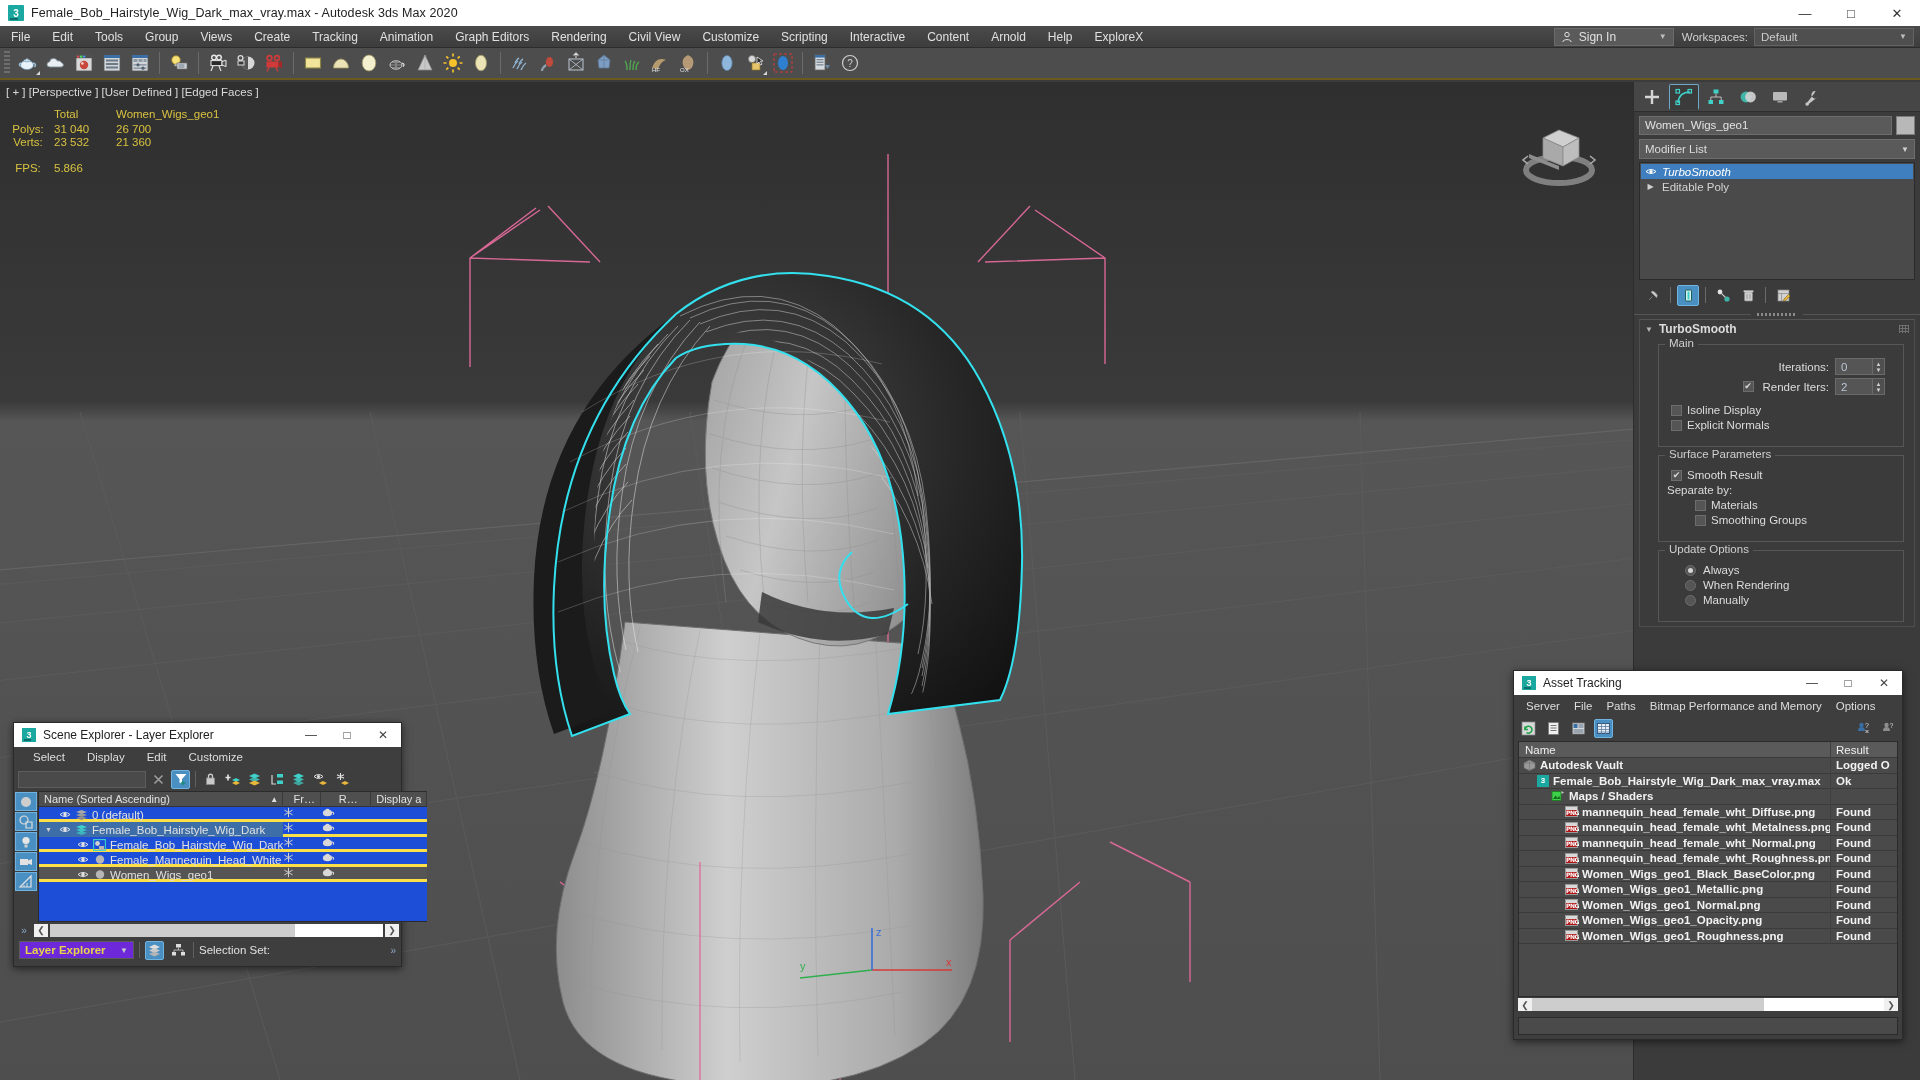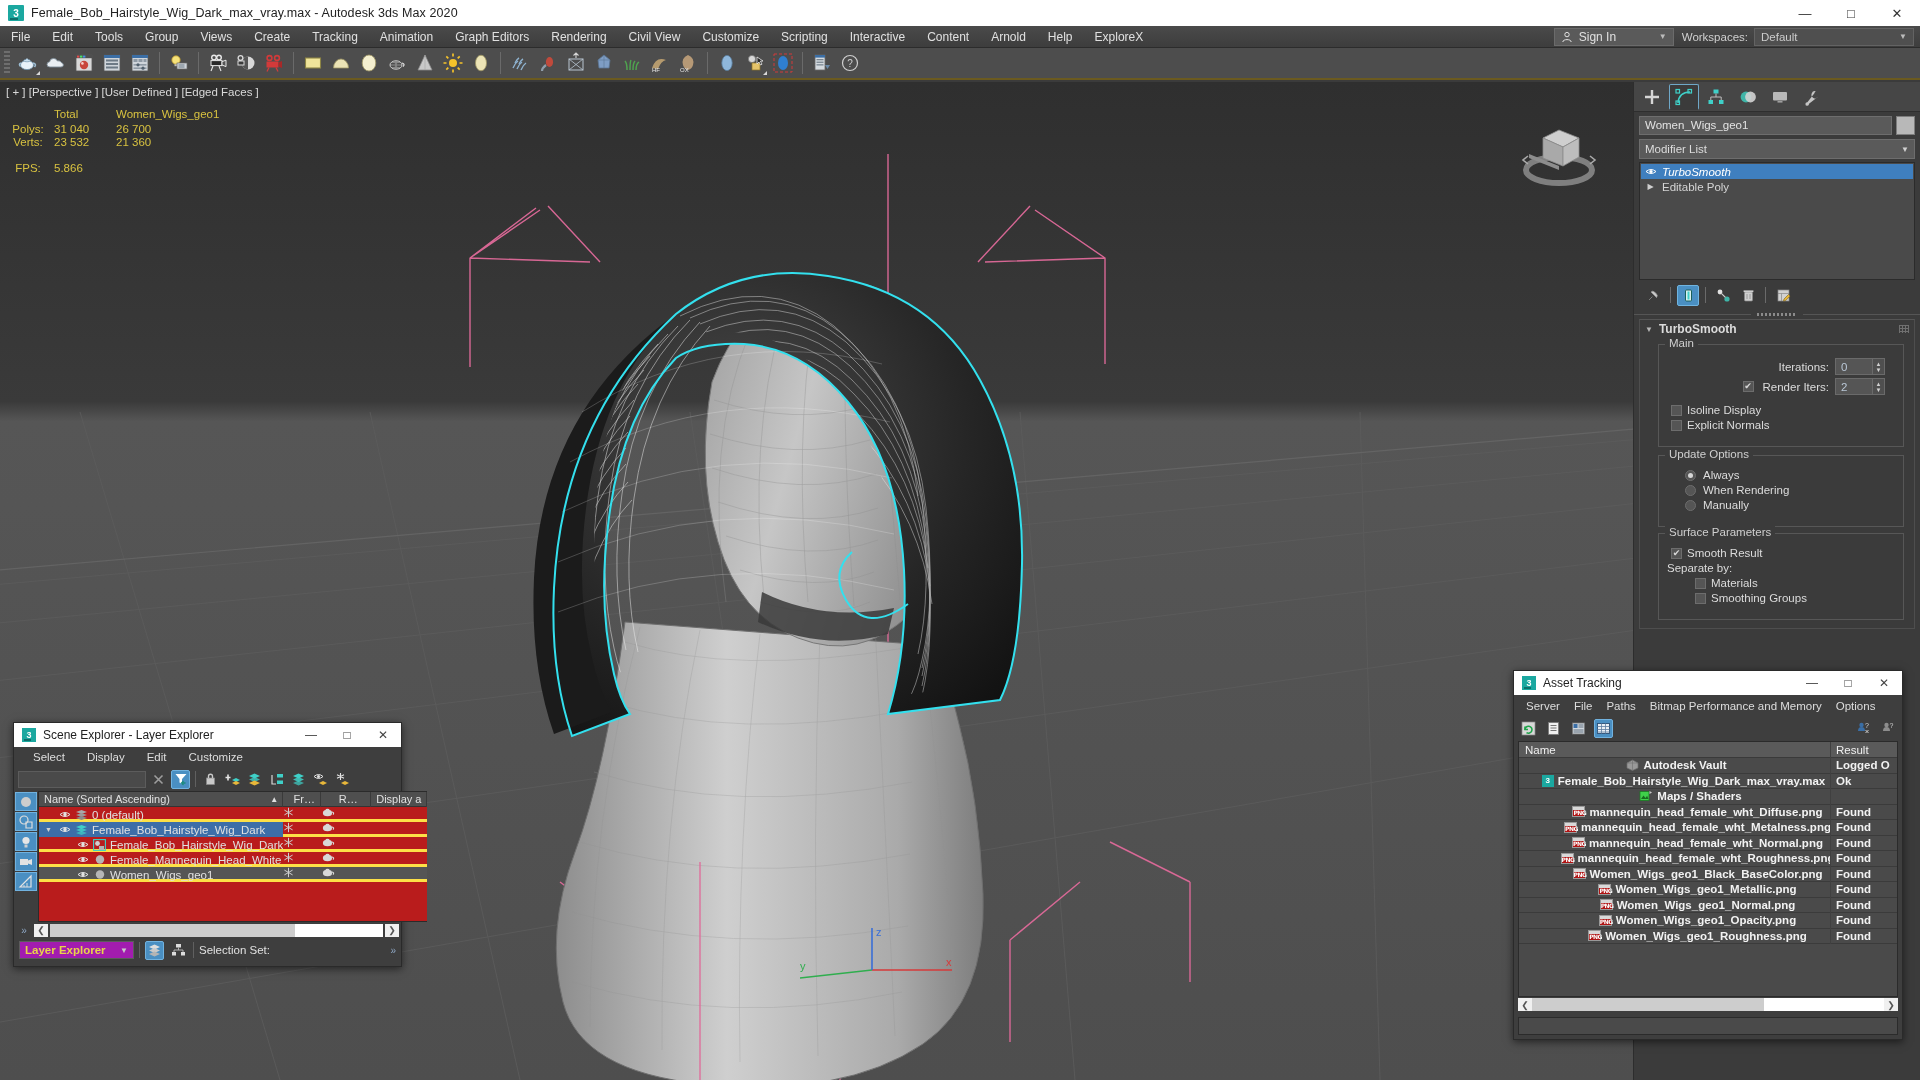--- a/index.html
+++ b/index.html
@@ -155,41 +155,41 @@
   .sexp-menu span{padding:0 11px;}
   .sexp-tools{height:24px;display:flex;align-items:center;padding:0 4px;gap:3px;background:#3e3e3e;}
   .sexp-search{width:128px;height:17px;background:#4a4a4a;border:1px solid #5c5c5c;}
   .sx-btn{width:19px;height:19px;display:flex;align-items:center;justify-content:center;border-radius:2px;}
   .sx-btn.active{background:#4a8fc2;border:1px solid #71b2df;}
   .sx-sep{width:1px;height:16px;background:#606060;margin:0 2px;}
   .sexp-body{display:flex;height:131px;}
   .sexp-left{width:24px;background:#3e3e3e;padding-top:0;}
   .sl-btn{width:22px;height:19px;margin:1px 1px;display:flex;align-items:center;justify-content:center;}
   .sl-btn.active{background:#4a8fc2;border:1px solid #71b2df;}
-  .sexp-grid{flex:1;background:#b91c1c;border:1px solid #2b2b2b;border-right:none;}
+  .sexp-grid{flex:1;background:#1d4ed8;border:1px solid #2b2b2b;border-right:none;}
   .grid-head{height:15px;display:flex;background:#4f4f4f;border-bottom:1px solid #343434;
      font-size:11px;color:#e0e0e0;align-items:center;}
   .gh{padding-left:5px;border-right:1px solid #3a3a3a;height:15px;line-height:15px;overflow:hidden;white-space:nowrap;}
   .grow{height:15px;display:flex;align-items:flex-start;font-size:11.5px;color:#e0e0e0;
      border-bottom:3px solid #fde047;}
   .grow.sel .gname{background:#3d6ea8;}
   .grow.hl{background:#555;}
   .gname{flex:1;display:flex;align-items:center;gap:4px;height:15px;padding-left:2px;overflow:hidden;white-space:nowrap;}
   .gcol{width:38px;text-align:center;flex:0 0 auto;}
   .gcol2{width:50px;text-align:center;flex:0 0 auto;}
   .gcol3{width:56px;flex:0 0 auto;}
   .eyeic{width:13px;height:11px;display:inline-flex;align-items:center;justify-content:center;}
   .layic{width:13px;height:11px;display:inline-flex;align-items:center;justify-content:center;}
   .sexp-hbar{height:16px;display:flex;align-items:center;padding:0 2px;gap:2px;}
   .hb-track{flex:1;height:13px;background:#fff;display:flex;align-items:center;}
   .hb-thumb{width:245px;height:13px;background:#cdcdcd;}
   .hb-arrow{width:14px;height:13px;background:#f0f0f0;color:#555;display:flex;align-items:center;
      justify-content:center;font-size:9px;}
   .sexp-foot{height:24px;display:flex;align-items:center;gap:5px;padding:0 5px;}
-  .foot-combo{width:115px;height:18px;background:#a21caf;border:1px solid #5c5c5c;
+  .foot-combo{width:115px;height:18px;background:#6d28d9;border:1px solid #5c5c5c;
      display:flex;align-items:center;padding:0 5px;color:#e8d44a;font-size:11.5px;font-weight:bold;}
   .foot-combo .caret{margin-left:auto;color:#c9c9c9;font-size:8px;font-weight:normal;}
   .foot-sep{width:1px;height:16px;background:#606060;}
 
   
   .asset {
     position:absolute; left:1513px; top:670px; width:390px; height:370px;
     background:#3e3e3e; border:1px solid #2a2a2a; box-shadow:0 2px 8px rgba(0,0,0,.55);
   }
   .as-menu{height:22px;display:flex;align-items:center;padding-left:5px;font-size:11.5px;color:#ddd;}
@@ -198,21 +198,21 @@
   .as-btn{width:19px;height:19px;display:flex;align-items:center;justify-content:center;border-radius:2px;}
   .as-btn.active{background:#4a8fc2;border:1px solid #71b2df;}
   .as-table{margin:2px 4px 0 4px;background:#4a4a4a;border:1px solid #2b2b2b;height:256px;overflow:hidden;}
   .at-head{height:16px;display:flex;background:#5a5a5a;border-bottom:1px solid #3a3a3a;
      font-size:11.5px;color:#f0f0f0;align-items:center;font-weight:normal;}
   .at-head .c1{flex:1;padding-left:6px;border-right:1px solid #404040;height:16px;line-height:16px;}
   .at-head .c2{width:66px;padding-left:5px;height:16px;line-height:16px;}
   .at-row{height:15.5px;display:flex;align-items:center;font-size:11.5px;color:#f2f2f2;
      border-bottom:1px solid #3b3b3b;}
   .at-row .c1{flex:1;display:flex;align-items:center;gap:4px;padding-left:6px;
-     border-right:1px solid #404040;height:15.5px;overflow:hidden;white-space:nowrap;font-weight:bold;justify-content:center;}
+     border-right:1px solid #404040;height:15.5px;overflow:hidden;white-space:nowrap;font-weight:bold;}
   .at-row .c2{width:66px;padding-left:5px;font-weight:bold;}
   .png-ico{width:13px;height:11px;background:#d8d8d8;border:1px solid #999;position:relative;
      display:inline-flex;align-items:flex-end;justify-content:center;flex:0 0 auto;}
   .png-ico b{font-size:6px;background:#b01414;color:#fff;line-height:6px;
      width:100%;text-align:center;font-family:"DejaVu Sans",sans-serif;letter-spacing:-0.5px;}
   .max-ico{width:12px;height:12px;background:#1ba8a0;color:#fff;font-size:8px;font-weight:bold;
      display:inline-flex;align-items:center;justify-content:center;flex:0 0 auto;}
   .as-hbar{margin:0 4px;height:15px;display:flex;align-items:center;}
   .as-status{position:absolute;left:4px;right:4px;bottom:4px;height:18px;
      background:#4a4a4a;border:1px solid #2b2b2b;}
@@ -839,52 +839,52 @@
         <div class="frow" style="margin-top:9px;margin-left:6px">
           <span class="chk"></span>
           <span>Isoline Display</span>
         </div>
         <div class="frow" style="margin-left:6px">
           <span class="chk"></span>
           <span>Explicit Normals</span>
         </div>
       </div>
 
+      <div class="group">
+        <span class="gtitle">Surface Parameters</span>
+        <div class="frow" style="margin-left:6px">
+          <span class="chk on"></span>
+          <span>Smooth Result</span>
+        </div>
+        <div class="frow" style="margin-left:2px">
+          <span>Separate by:</span>
+        </div>
+        <div class="frow" style="margin-left:30px">
+          <span class="chk"></span>
+          <span>Materials</span>
+        </div>
+        <div class="frow" style="margin-left:30px">
+          <span class="chk"></span>
+          <span>Smoothing Groups</span>
+        </div>
+      </div>
+
       <div class="group" style="margin-bottom:4px">
         <span class="gtitle">Update Options</span>
         <div class="frow" style="margin-left:20px">
           <span class="radio on"></span>
           <span>Always</span>
         </div>
         <div class="frow" style="margin-left:20px">
           <span class="radio"></span>
           <span>When Rendering</span>
         </div>
         <div class="frow" style="margin-left:20px">
           <span class="radio"></span>
           <span>Manually</span>
-        </div>
-      </div>
-
-      <div class="group">
-        <span class="gtitle">Surface Parameters</span>
-        <div class="frow" style="margin-left:6px">
-          <span class="chk on"></span>
-          <span>Smooth Result</span>
-        </div>
-        <div class="frow" style="margin-left:2px">
-          <span>Separate by:</span>
-        </div>
-        <div class="frow" style="margin-left:30px">
-          <span class="chk"></span>
-          <span>Materials</span>
-        </div>
-        <div class="frow" style="margin-left:30px">
-          <span class="chk"></span>
-          <span>Smoothing Groups</span>
         </div>
       </div>
     </div>
   </div>
 
   <div class="sexp">
     <div class="win-title">
       <div class="wi">3</div>
       <span>Scene Explorer - Layer Explorer</span>
       <div class="win-btns">

